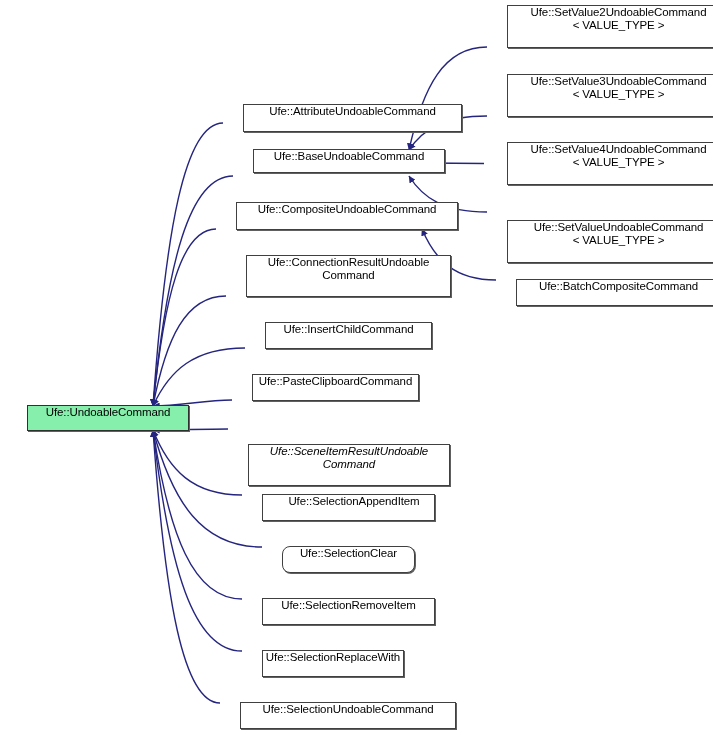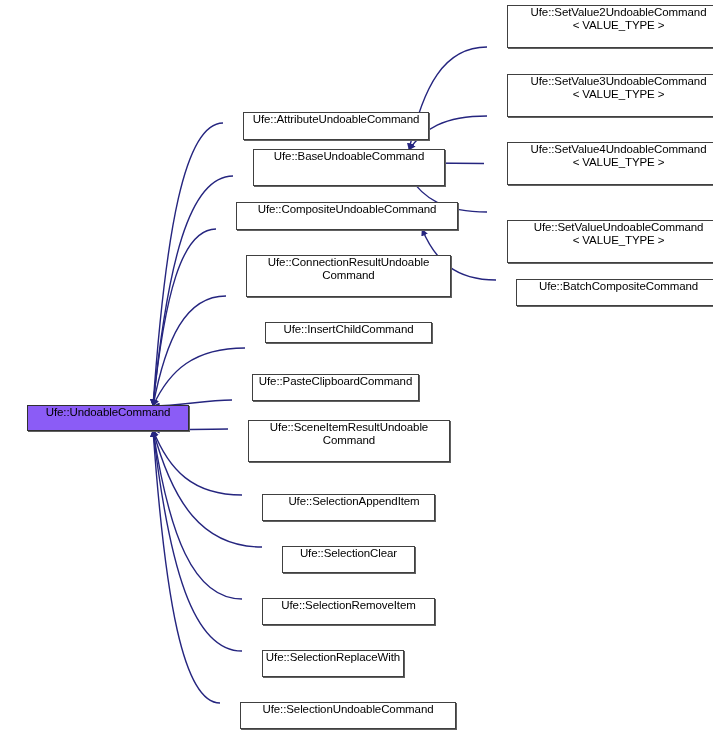--- a/index.html
+++ b/index.html
@@ -37,21 +37,21 @@
     font-family: "Liberation Sans", sans-serif;
     font-size: 11.5px;
     line-height: 13px;
     color: #000000;
     letter-spacing: -0.1px;
     white-space: pre-line;
     padding: 0 3px;
     margin-left: 22px;
   }
   .uml-node.root-node {
-    background: #8b5cf6;
+    background: #86efac;
     border: 1px solid #303030;
   }
 </style>
 </head>
 <body>
 
 <div id="diagram-root">
   <svg id="edge-layer" width="713" height="735" viewBox="0 0 713 735">
       <defs>
         <marker id="inherit-arrow" viewBox="0 0 10 10" refX="9.5" refY="5" markerWidth="7" markerHeight="7" orient="auto" markerUnits="userSpaceOnUse">
@@ -71,31 +71,31 @@
       <path d="M 242 651 C 193.05 651, 169.02 567.02, 153 430" fill="none" stroke="#25257f" stroke-width="1.4" marker-end="url(#inherit-arrow)"></path>
       <path d="M 220 703 C 183.15 703, 165.06 599.26, 153 430" fill="none" stroke="#25257f" stroke-width="1.4" marker-end="url(#inherit-arrow)"></path>
       <path d="M 487 47 C 444.1 47, 423.04 86.14, 409 150" fill="none" stroke="#25257f" stroke-width="1.4" marker-end="url(#inherit-arrow)"></path>
       <path d="M 487 116 C 444.1 116, 423.04 128.92000000000002, 409 150" fill="none" stroke="#25257f" stroke-width="1.4" marker-end="url(#inherit-arrow)"></path>
       <path d="M 484 163.5 C 463 163.5, 445 163, 424 163" fill="none" stroke="#25257f" stroke-width="1.4" marker-end="url(#inherit-arrow)"></path>
       <path d="M 487 212 C 444.1 212, 423.04 198.32, 409 176" fill="none" stroke="#25257f" stroke-width="1.4" marker-end="url(#inherit-arrow)"></path>
       <path d="M 496 280 C 455.3 280, 435.32 260.62, 422 229" fill="none" stroke="#25257f" stroke-width="1.4" marker-end="url(#inherit-arrow)"></path>
     </svg>
   <div id="node-layer">
       <div class="uml-node root-node" style="left: 5px; top: 405px; width: 162px; height: 26px;"><span>Ufe::UndoableCommand</span></div>
-      <div class="uml-node" style="left: 221px; top: 112px; width: 186px; height: 28px;"><span>Ufe::AttributeUndoableCommand</span></div>
-      <div class="uml-node" style="left: 231px; top: 149px; width: 192px; height: 37px;"><span>Ufe::BaseUndoableCommand</span></div>
+      <div class="uml-node" style="left: 221px; top: 104px; width: 219px; height: 28px;"><span>Ufe::AttributeUndoableCommand</span></div>
+      <div class="uml-node" style="left: 231px; top: 149px; width: 192px; height: 24px;"><span>Ufe::BaseUndoableCommand</span></div>
       <div class="uml-node" style="left: 214px; top: 202px; width: 222px; height: 28px;"><span>Ufe::CompositeUndoableCommand</span></div>
       <div class="uml-node" style="left: 224px; top: 255px; width: 205px; height: 42px;"><span>Ufe::ConnectionResultUndoable
 Command</span></div>
-      <div class="uml-node" style="left: 243px; top: 322px; width: 167px; height: 21px;"><span>Ufe::InsertChildCommand</span></div>
+      <div class="uml-node" style="left: 243px; top: 322px; width: 167px; height: 27px;"><span>Ufe::InsertChildCommand</span></div>
       <div class="uml-node" style="left: 230px; top: 374px; width: 167px; height: 27px;"><span>Ufe::PasteClipboardCommand</span></div>
-      <div class="uml-node" style="left: 226px; top: 420px; width: 202px; height: 42px;"><span>Ufe::SceneItemResultUndoable
+      <div class="uml-node" style="left: 226px; top: 444px; width: 202px; height: 42px; font-style: italic;"><span>Ufe::SceneItemResultUndoable
 Command</span></div>
       <div class="uml-node" style="left: 240px; top: 494px; width: 173px; height: 27px; padding-left: 14px;"><span>Ufe::SelectionAppendItem</span></div>
-      <div class="uml-node" style="left: 260px; top: 546px; width: 133px; height: 27px;"><span>Ufe::SelectionClear</span></div>
+      <div class="uml-node" style="left: 260px; top: 546px; width: 133px; height: 27px; border-radius: 8px;"><span>Ufe::SelectionClear</span></div>
       <div class="uml-node" style="left: 240px; top: 598px; width: 173px; height: 27px;"><span>Ufe::SelectionRemoveItem</span></div>
       <div class="uml-node" style="left: 240px; top: 650px; width: 142px; height: 27px;"><span>Ufe::SelectionReplaceWith</span></div>
       <div class="uml-node" style="left: 218px; top: 702px; width: 216px; height: 27px;"><span>Ufe::SelectionUndoableCommand</span></div>
       <div class="uml-node" style="left: 485px; top: 5px; width: 223px; height: 43px;"><span>Ufe::SetValue2UndoableCommand
 &lt; VALUE_TYPE &gt;</span></div>
       <div class="uml-node" style="left: 485px; top: 74px; width: 223px; height: 43px;"><span>Ufe::SetValue3UndoableCommand
 &lt; VALUE_TYPE &gt;</span></div>
       <div class="uml-node" style="left: 485px; top: 142px; width: 223px; height: 43px;"><span>Ufe::SetValue4UndoableCommand
 &lt; VALUE_TYPE &gt;</span></div>
       <div class="uml-node" style="left: 485px; top: 220px; width: 223px; height: 43px;"><span>Ufe::SetValueUndoableCommand

